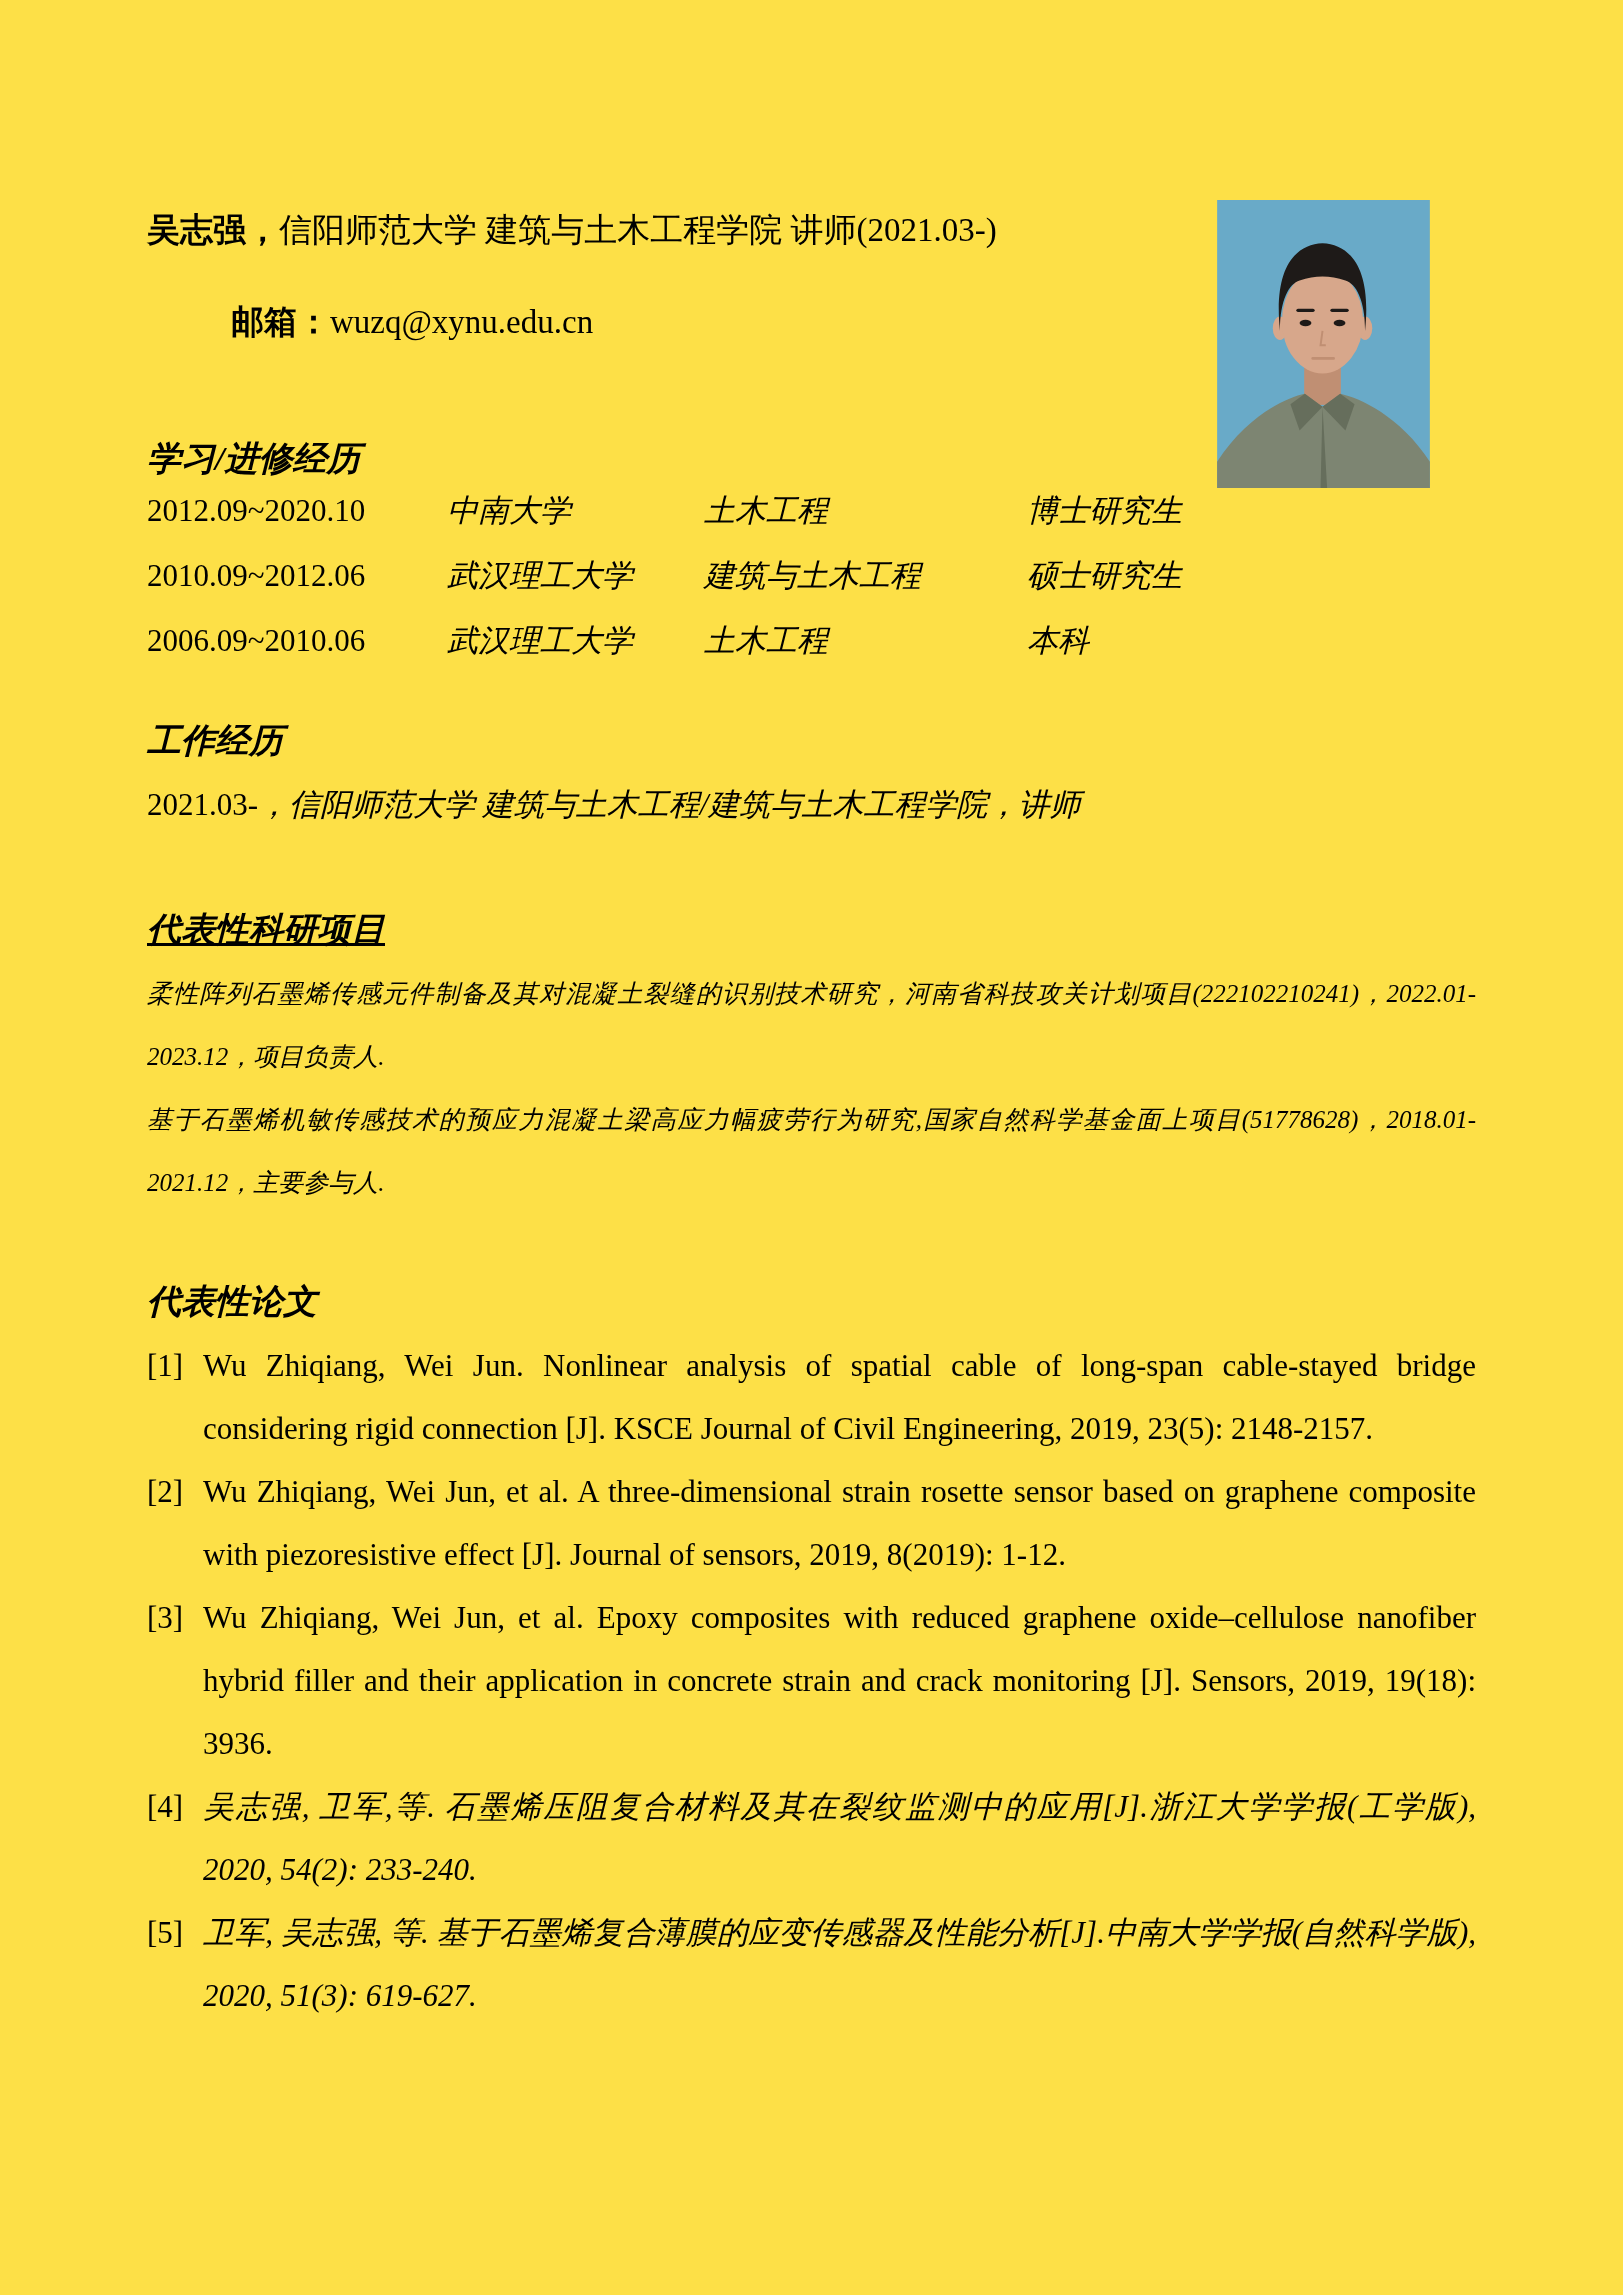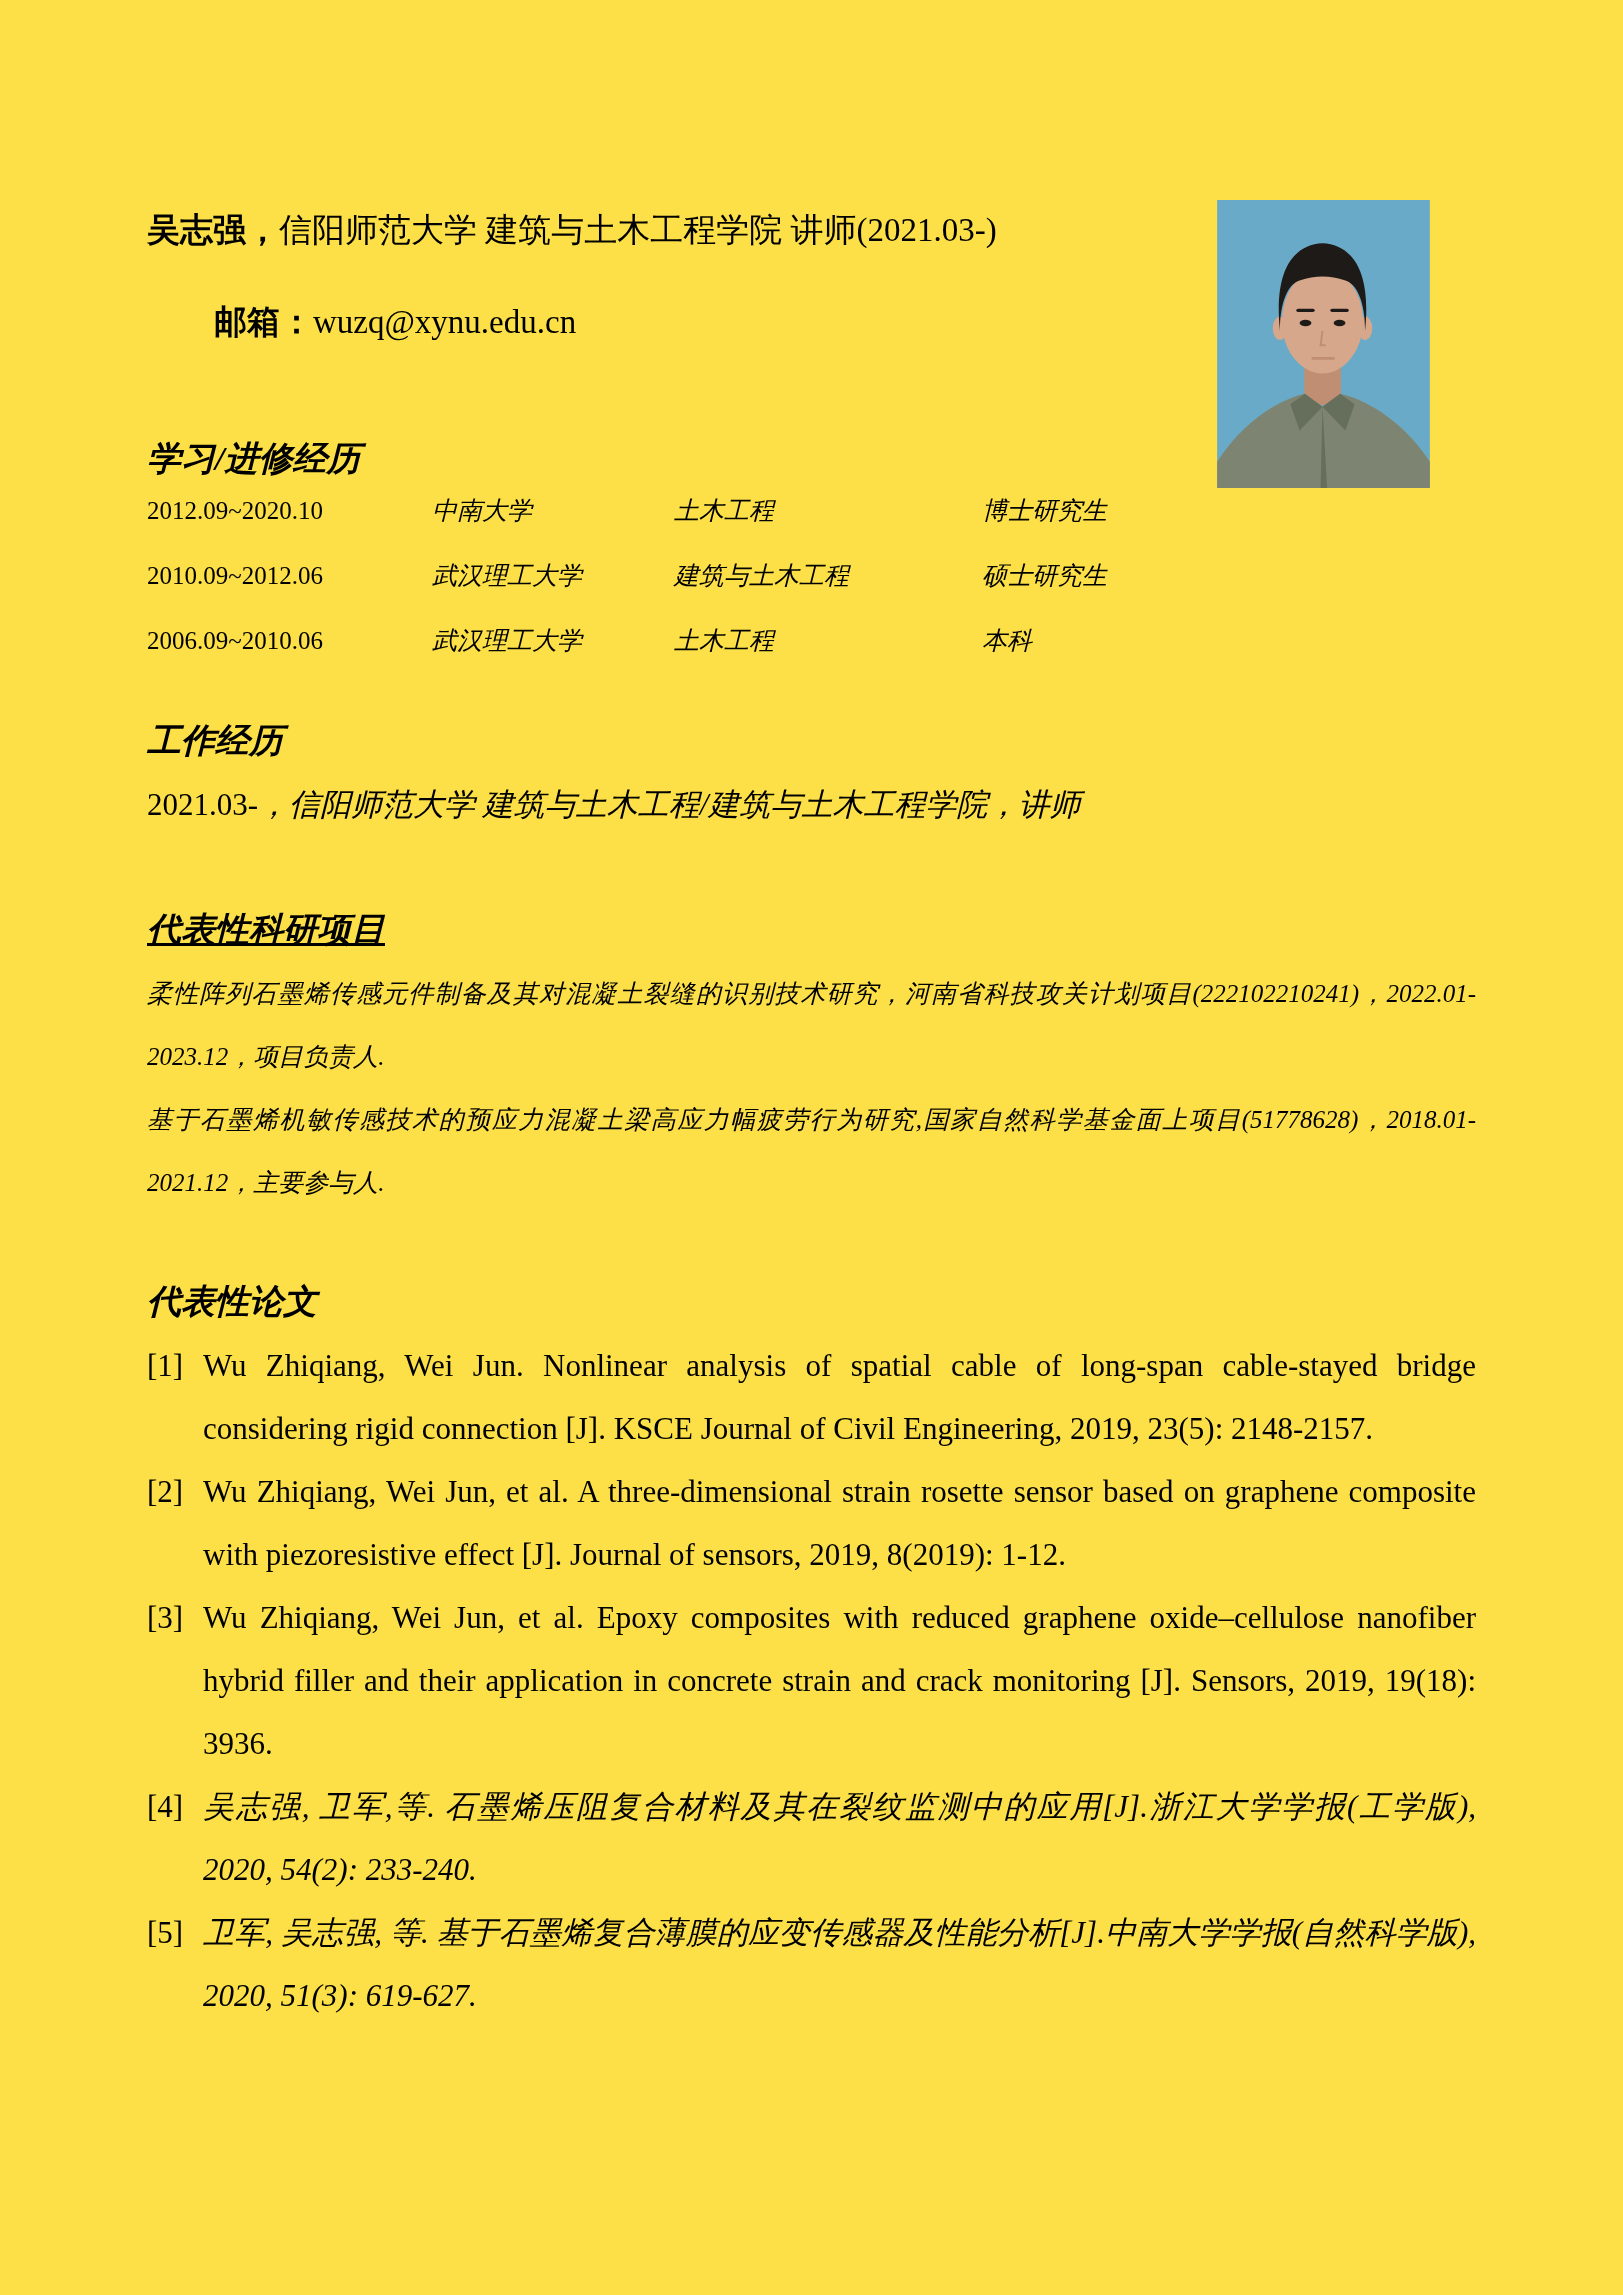--- a/index.html
+++ b/index.html
@@ -10,36 +10,36 @@
     background: #fde047;
     font-family: "Liberation Serif", "DejaVu Serif", serif;
     color: #000000;
     overflow: hidden;
   }
   .content { padding: 209px 147px 0 147px; font-size: 31px; }
 
   .name-line { font-size: 33px; line-height: 42px; }
   .name { font-weight: bold; }
 
-  .email-line { margin-top: 50px; margin-left: 67px; font-size: 33px; line-height: 42px; }
+  .email-line { margin-top: 50px; margin-left: 84px; font-size: 33px; line-height: 42px; }
   .email-label { font-weight: bold; }
 
   .sec-title {
     font-size: 34px;
     font-weight: bold;
     font-style: italic;
     line-height: 39px;
   }
   #sec-edu .sec-title  { margin-top: 96px; }
   #sec-work .sec-title { margin-top: 48px; }
   #sec-proj .sec-title { margin-top: 73px; text-decoration: underline; }
   #sec-pub .sec-title  { margin-top: 68px; }
 
   .edu-table { margin-top: 0; }
-  .edu-row { display: flex; line-height: 65px; font-size: 25px; }
+  .edu-row { display: flex; line-height: 65px; font-size: 31px; gap: 15px; }
   .col-period { width: 285px; flex: none; }
   .col-school { width: 242px; flex: none; font-style: italic; }
   .col-major  { width: 308px; flex: none; font-style: italic; }
   .col-degree { flex: 1; font-style: italic; }
 
   .work-item { margin-top: 11.8px; line-height: 65px; font-size: 31px; }
   .work-desc { font-style: italic; }
 
   .proj-list { margin-top: 13px; }
   .proj-item {

